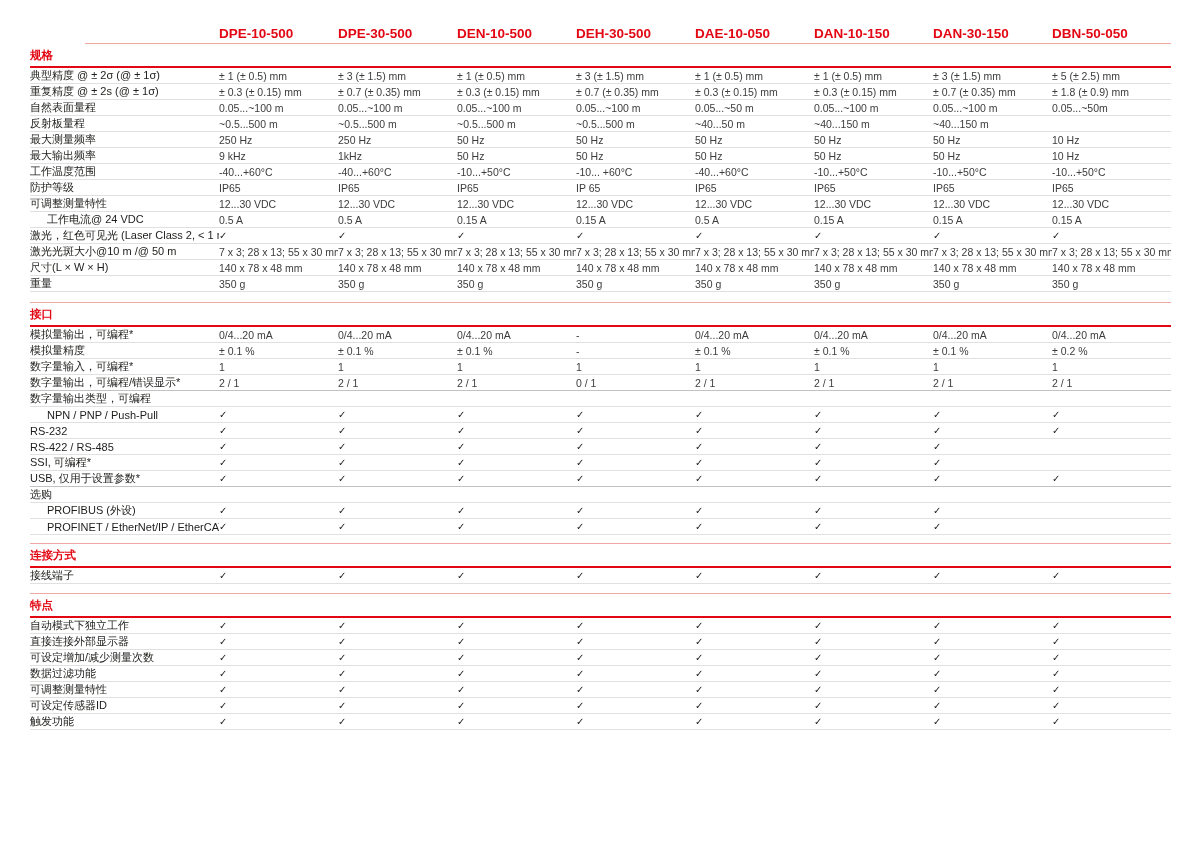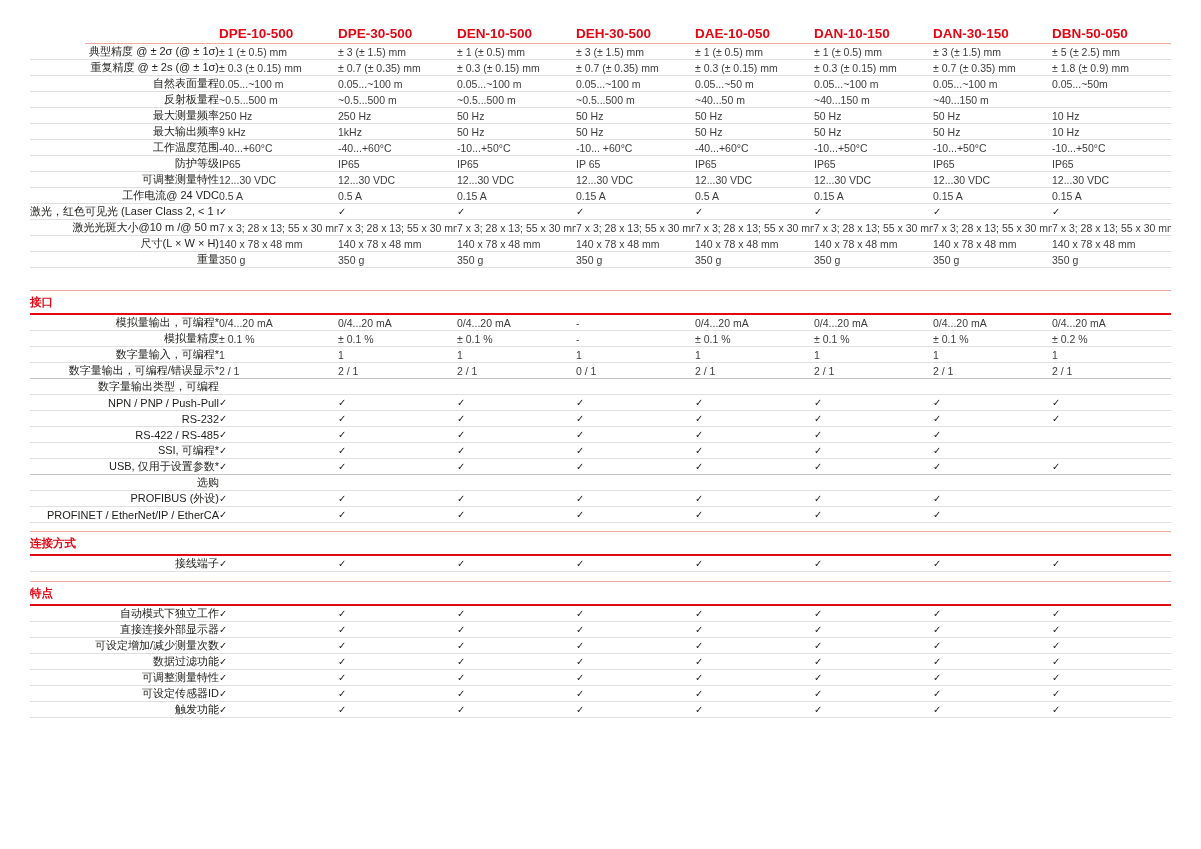--- a/index.html
+++ b/index.html
@@ -21,27 +21,27 @@
   .cell{overflow:hidden;white-space:nowrap;}
   
   .model-row{height:19px;align-items:end;}
   .model-cell{font-size:13.5px;font-weight:bold;color:var(--accent-red);padding-bottom:2px;}
   .model-underline{height:0;border-bottom:1px solid var(--salmon-line);margin-left:55px;}
   .order-row{height:14px;border-bottom:1px solid var(--salmon-line);}
   .order-label{font-size:11px;font-weight:bold;color:var(--accent-red);}
   .order-num{font-size:10.5px;color:var(--order-number-red);}
   
   .section-title{font-size:11.5px;font-weight:bold;color:var(--accent-red);padding:4px 0 3px 0;border-bottom:2px solid var(--accent-red);}
-  .section-interface{margin-top:22px;border-top:1px solid var(--salmon-line);}
+  .section-interface{margin-top:10px;border-top:1px solid var(--salmon-line);}
   .section-connection{margin-top:8px;border-top:1px solid var(--salmon-line);}
   .section-features{margin-top:9px;border-top:1px solid var(--salmon-line);}
   
   .data-row{height:15px;border-bottom:1px solid var(--row-line);}
   .data-row.divider{border-bottom-color:var(--divider-line);}
-  .label{font-size:11px;color:var(--text-dark);text-align:right;}
+  .label{font-size:11px;color:var(--text-dark);}
   .indent .label{padding-left:17px;}
   .value{font-size:10.5px;color:var(--value-gray);}
   .check{font-size:10px;color:var(--text-dark);}
 </style>
 </head>
 <body>
 
 <div class="page">
   <div class="table">
     <div class="row model-row">
@@ -52,20 +52,21 @@
         <div class="cell model-cell">DEN-10-500</div>
         <div class="cell model-cell">DEH-30-500</div>
         <div class="cell model-cell">DAE-10-050</div>
         <div class="cell model-cell">DAN-10-150</div>
         <div class="cell model-cell">DAN-30-150</div>
         <div class="cell model-cell">DBN-50-050</div>
       </div>
     <div class="model-underline"></div>
     <div id="sections-root">
         <div class="section section-specs">
+          <div class="section-title">规格</div>
           <div class="row data-row">
             <div class="cell label">典型精度 @ ± 2σ (@ ± 1σ)</div>
             <div class="cell value">± 1 (± 0.5) mm</div>
             <div class="cell value">± 3 (± 1.5) mm</div>
             <div class="cell value">± 1 (± 0.5) mm</div>
             <div class="cell value">± 3 (± 1.5) mm</div>
             <div class="cell value">± 1 (± 0.5) mm</div>
             <div class="cell value">± 1 (± 0.5) mm</div>
             <div class="cell value">± 3 (± 1.5) mm</div>
             <div class="cell value">± 5 (± 2.5) mm</div>

